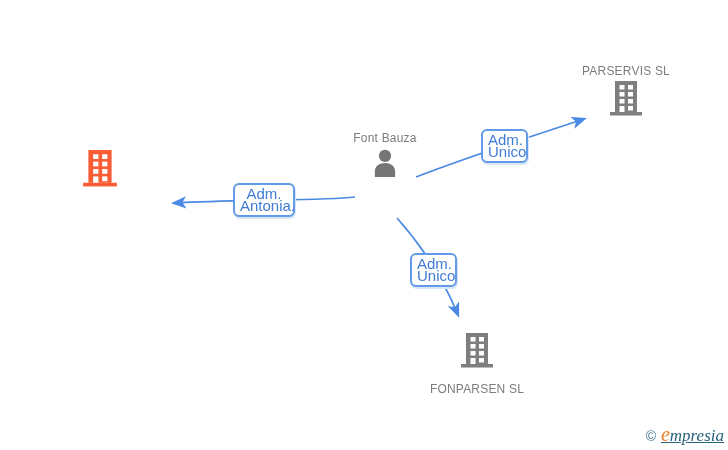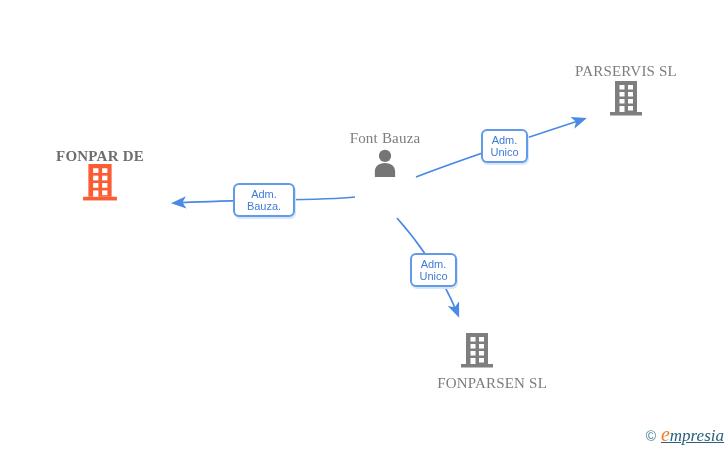--- a/index.html
+++ b/index.html
@@ -3,30 +3,30 @@
 <meta charset="utf-8">
 <style>
   html,body{margin:0;padding:0;background:#ffffff;}
   #canvas{
     position:relative;width:728px;height:450px;background:#ffffff;overflow:hidden;
     font-family:"Liberation Sans",sans-serif;
   }
   svg.edges{position:absolute;left:0;top:0;width:728px;height:450px;}
   .node{position:absolute;text-align:center;}
   .node-label{
-    font-size:15px;line-height:14px;color:#7d7d7d;letter-spacing:.2px;white-space:nowrap;font-family:Liberation Serif, serif;
+    font-size:12px;line-height:14px;color:#7d7d7d;letter-spacing:.2px;white-space:nowrap;
   }
   .node-label.bold{font-weight:bold;color:#6e6e6e;}
   .icon-building{display:inline-block;}
   .gray-icon{color:#7e7e7e;}
   .orange-icon{color:#fa5c33;}
   .person-icon{color:#757575;}
   .edge-label{
     position:absolute;background:#ffffff;border:2px solid #619ae6;border-radius:6px;
-    color:#3f7cd5;font-size:11px;line-height:12px;text-align:center;
+    color:#3f7cd5;font-size:15px;line-height:12px;text-align:center;
     padding:3px 5px;box-shadow:1px 2px 0 0 #d9e6f8;white-space:nowrap;
   }
   .edge-label span{display:block;}
   .watermark{
     position:absolute;right:4px;bottom:4px;display:flex;align-items:baseline;gap:5px;
   }
   .wm-copy{color:#4a7c96;font-size:14px;font-family:"Liberation Sans",sans-serif;}
   .wm-brand{font-family:"Liberation Serif",serif;font-style:italic;font-size:17px;color:#27627a;text-decoration:underline;}
   .wm-brand .wm-first{color:#ef7d22;font-size:20px;}
 </style>
@@ -48,21 +48,20 @@
 
   <div class="node" style="left:325px;top:131px;width:120px;">
     <div class="node-label">Font Bauza</div>
     <svg class="person-icon" width="32" height="36" viewBox="0 0 24 26" style="margin-top:2px;">
       <circle cx="12" cy="6.2" r="4.6" fill="currentColor"></circle>
       <path d="M12 11.5 c-5 0 -7.6 3 -7.6 6.3 L4.4 22 h15.2 v-4.2 c0 -3.3 -2.6 -6.3 -7.6 -6.3 z" fill="currentColor"></path>
     </svg>
   </div>
 
   <div class="node" style="left:0px;top:149px;width:200px;">
-    <div class="node-label bold">FONPAR DE</div>
     <svg class="icon-building orange-icon" width="38" height="37" viewBox="0 0 36 35" style="margin-top:1px;">
       <rect x="7" y="0" width="22" height="31" fill="currentColor"></rect>
       <rect x="2" y="31" width="32" height="3.5" fill="currentColor"></rect>
       <rect x="11.5" y="4" width="5" height="4.5" fill="#fff"></rect>
         <rect x="20" y="4" width="5" height="4.5" fill="#fff"></rect>
       <rect x="11.5" y="11" width="5" height="4.5" fill="#fff"></rect>
         <rect x="20" y="11" width="5" height="4.5" fill="#fff"></rect>
       <rect x="11.5" y="18" width="5" height="4.5" fill="#fff"></rect>
         <rect x="20" y="18" width="5" height="4.5" fill="#fff"></rect>
       <rect x="11.5" y="25" width="5" height="6" fill="#fff"></rect>
@@ -92,26 +91,26 @@
       <rect x="2" y="31" width="32" height="3.5" fill="currentColor"></rect>
       <rect x="11.5" y="4" width="5" height="4.5" fill="#fff"></rect>
         <rect x="20" y="4" width="5" height="4.5" fill="#fff"></rect>
       <rect x="11.5" y="11" width="5" height="4.5" fill="#fff"></rect>
         <rect x="20" y="11" width="5" height="4.5" fill="#fff"></rect>
       <rect x="11.5" y="18" width="5" height="4.5" fill="#fff"></rect>
         <rect x="20" y="18" width="5" height="4.5" fill="#fff"></rect>
       <rect x="11.5" y="25" width="5" height="6" fill="#fff"></rect>
         <rect x="20" y="25" width="5" height="4.5" fill="#fff"></rect>
     </svg>
-    <div class="node-label" style="margin-top:4px;text-align:right;">FONPARSEN SL</div>
+    <div class="node-label" style="margin-top:10px;">FONPARSEN SL</div>
   </div>
 
   <div class="edge-label" style="left:233px;top:183px;width:48px;">
     <span>Adm.</span>
-    <span>Bauza.</span>
+    <span>Antonia.</span>
   </div>
   <div class="edge-label" style="left:481px;top:129px;width:33px;">
     <span>Adm.</span>
     <span>Unico</span>
   </div>
   <div class="edge-label" style="left:410px;top:253px;width:33px;">
     <span>Adm.</span>
     <span>Unico</span>
   </div>
 

